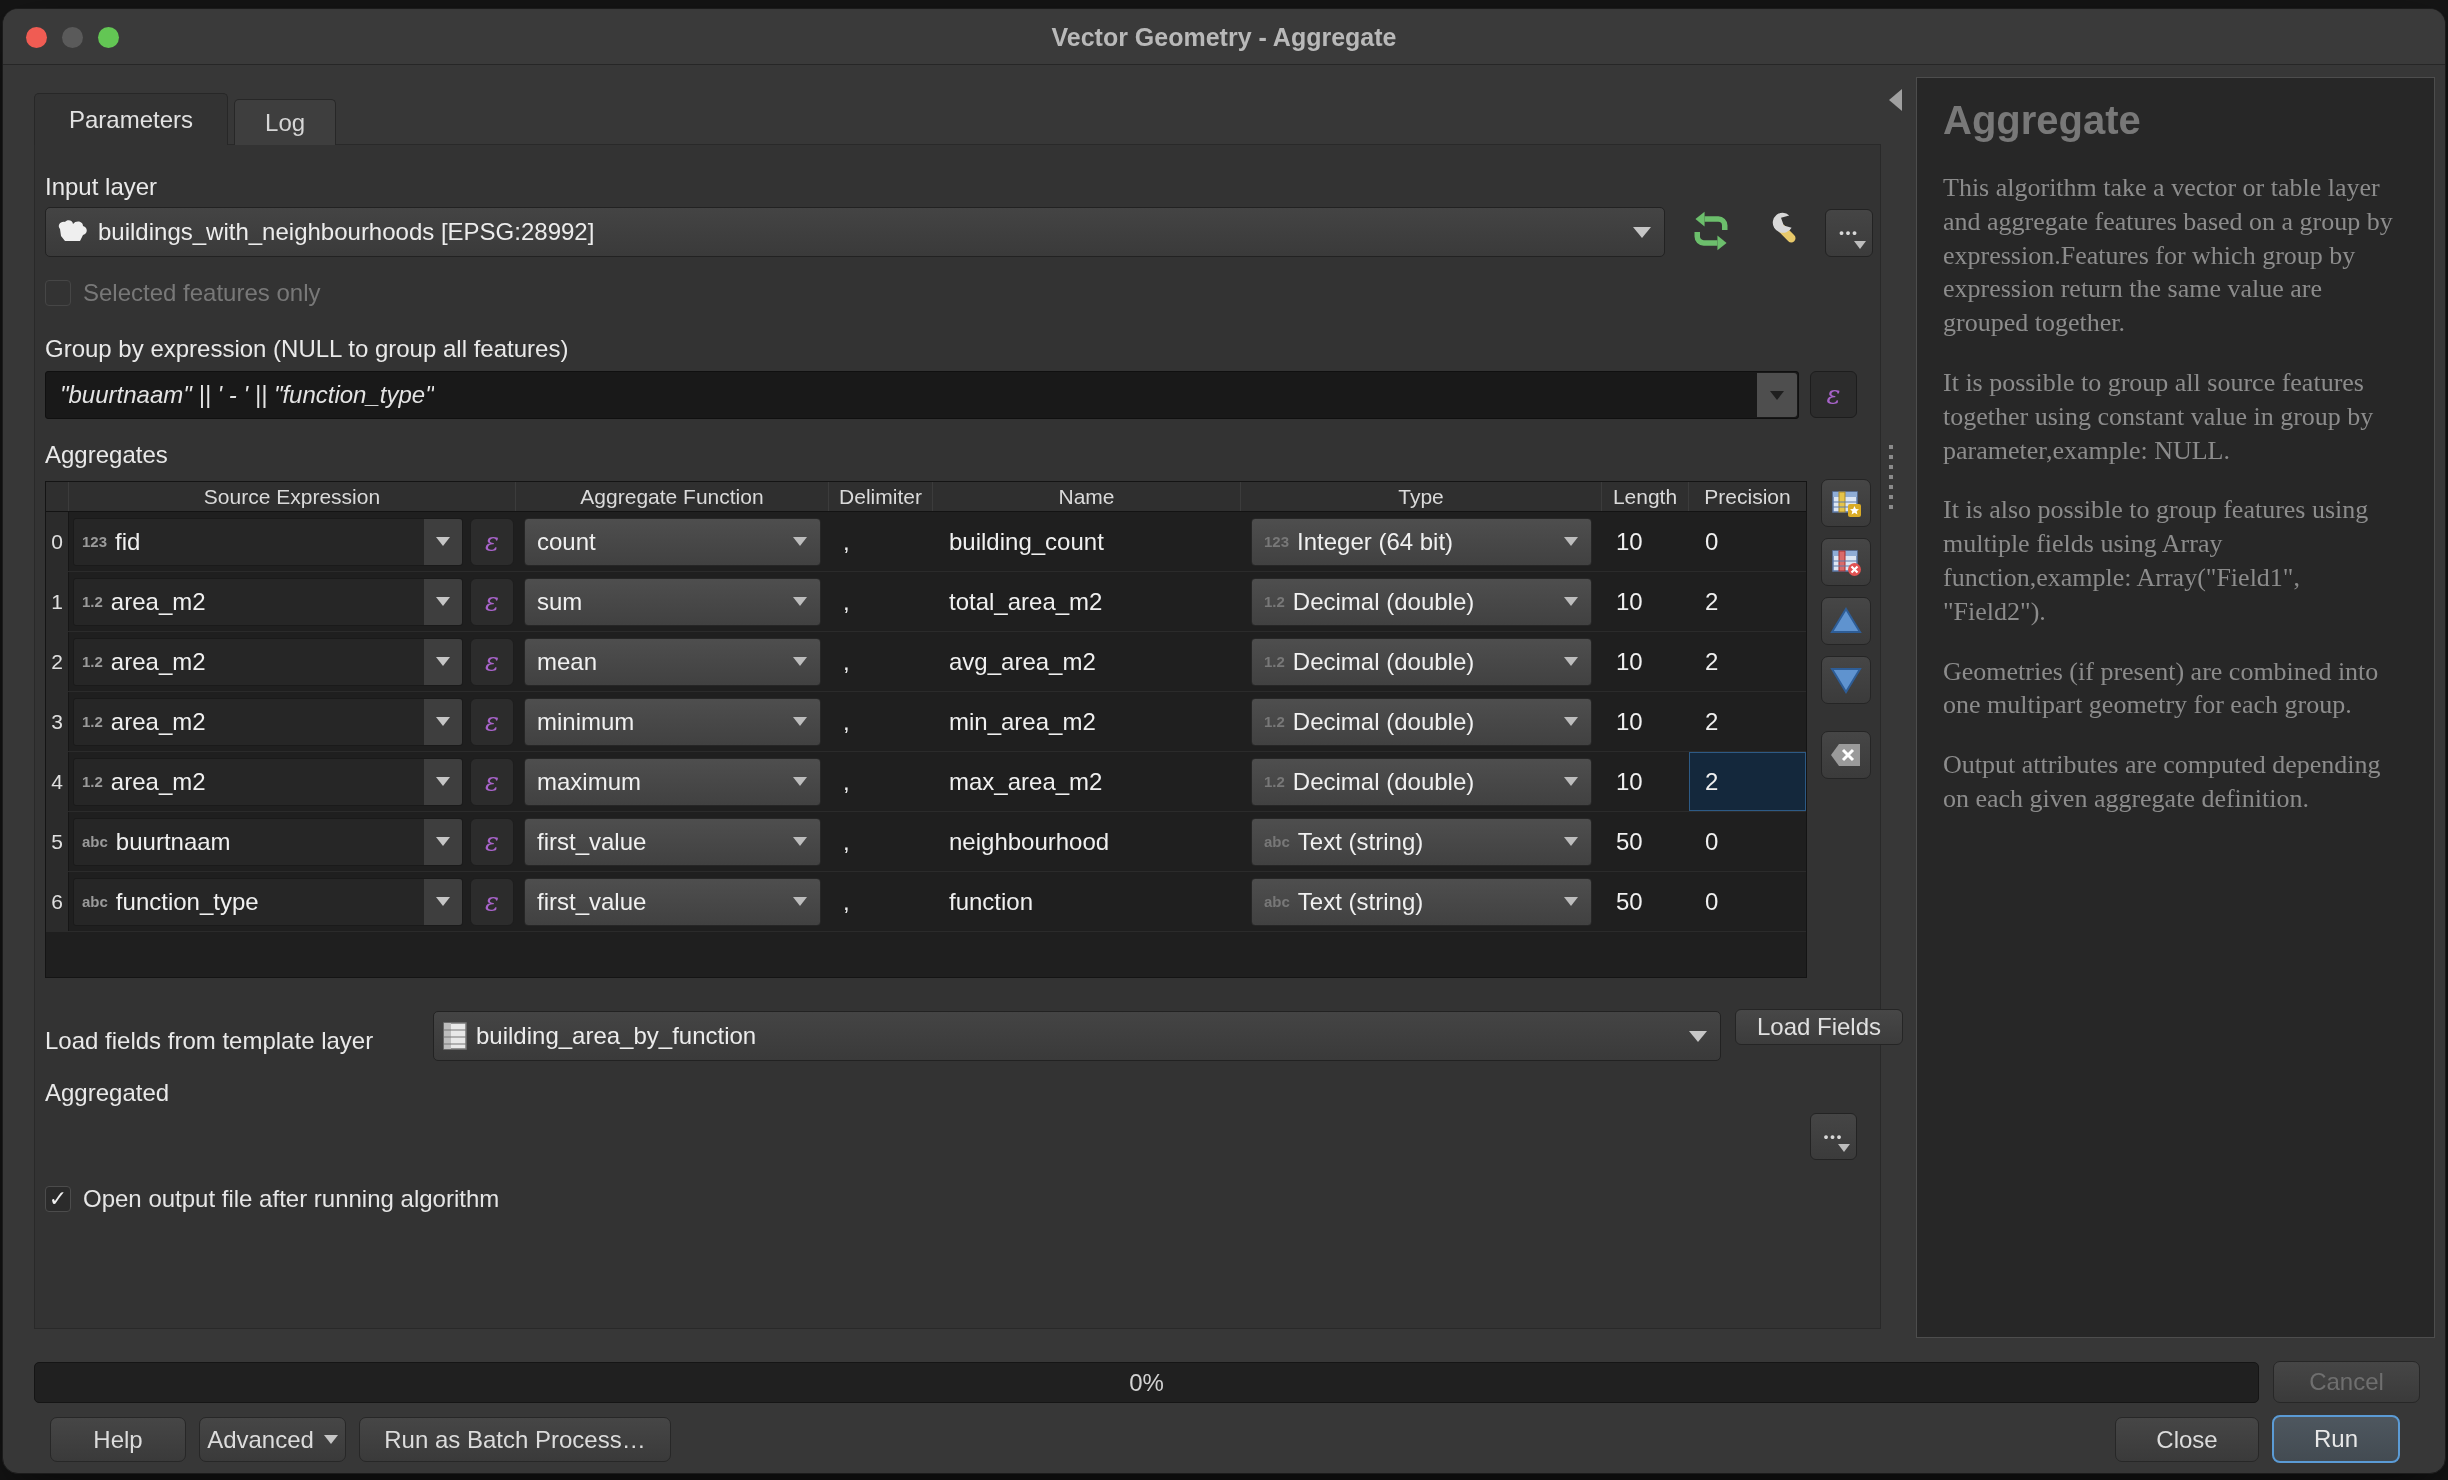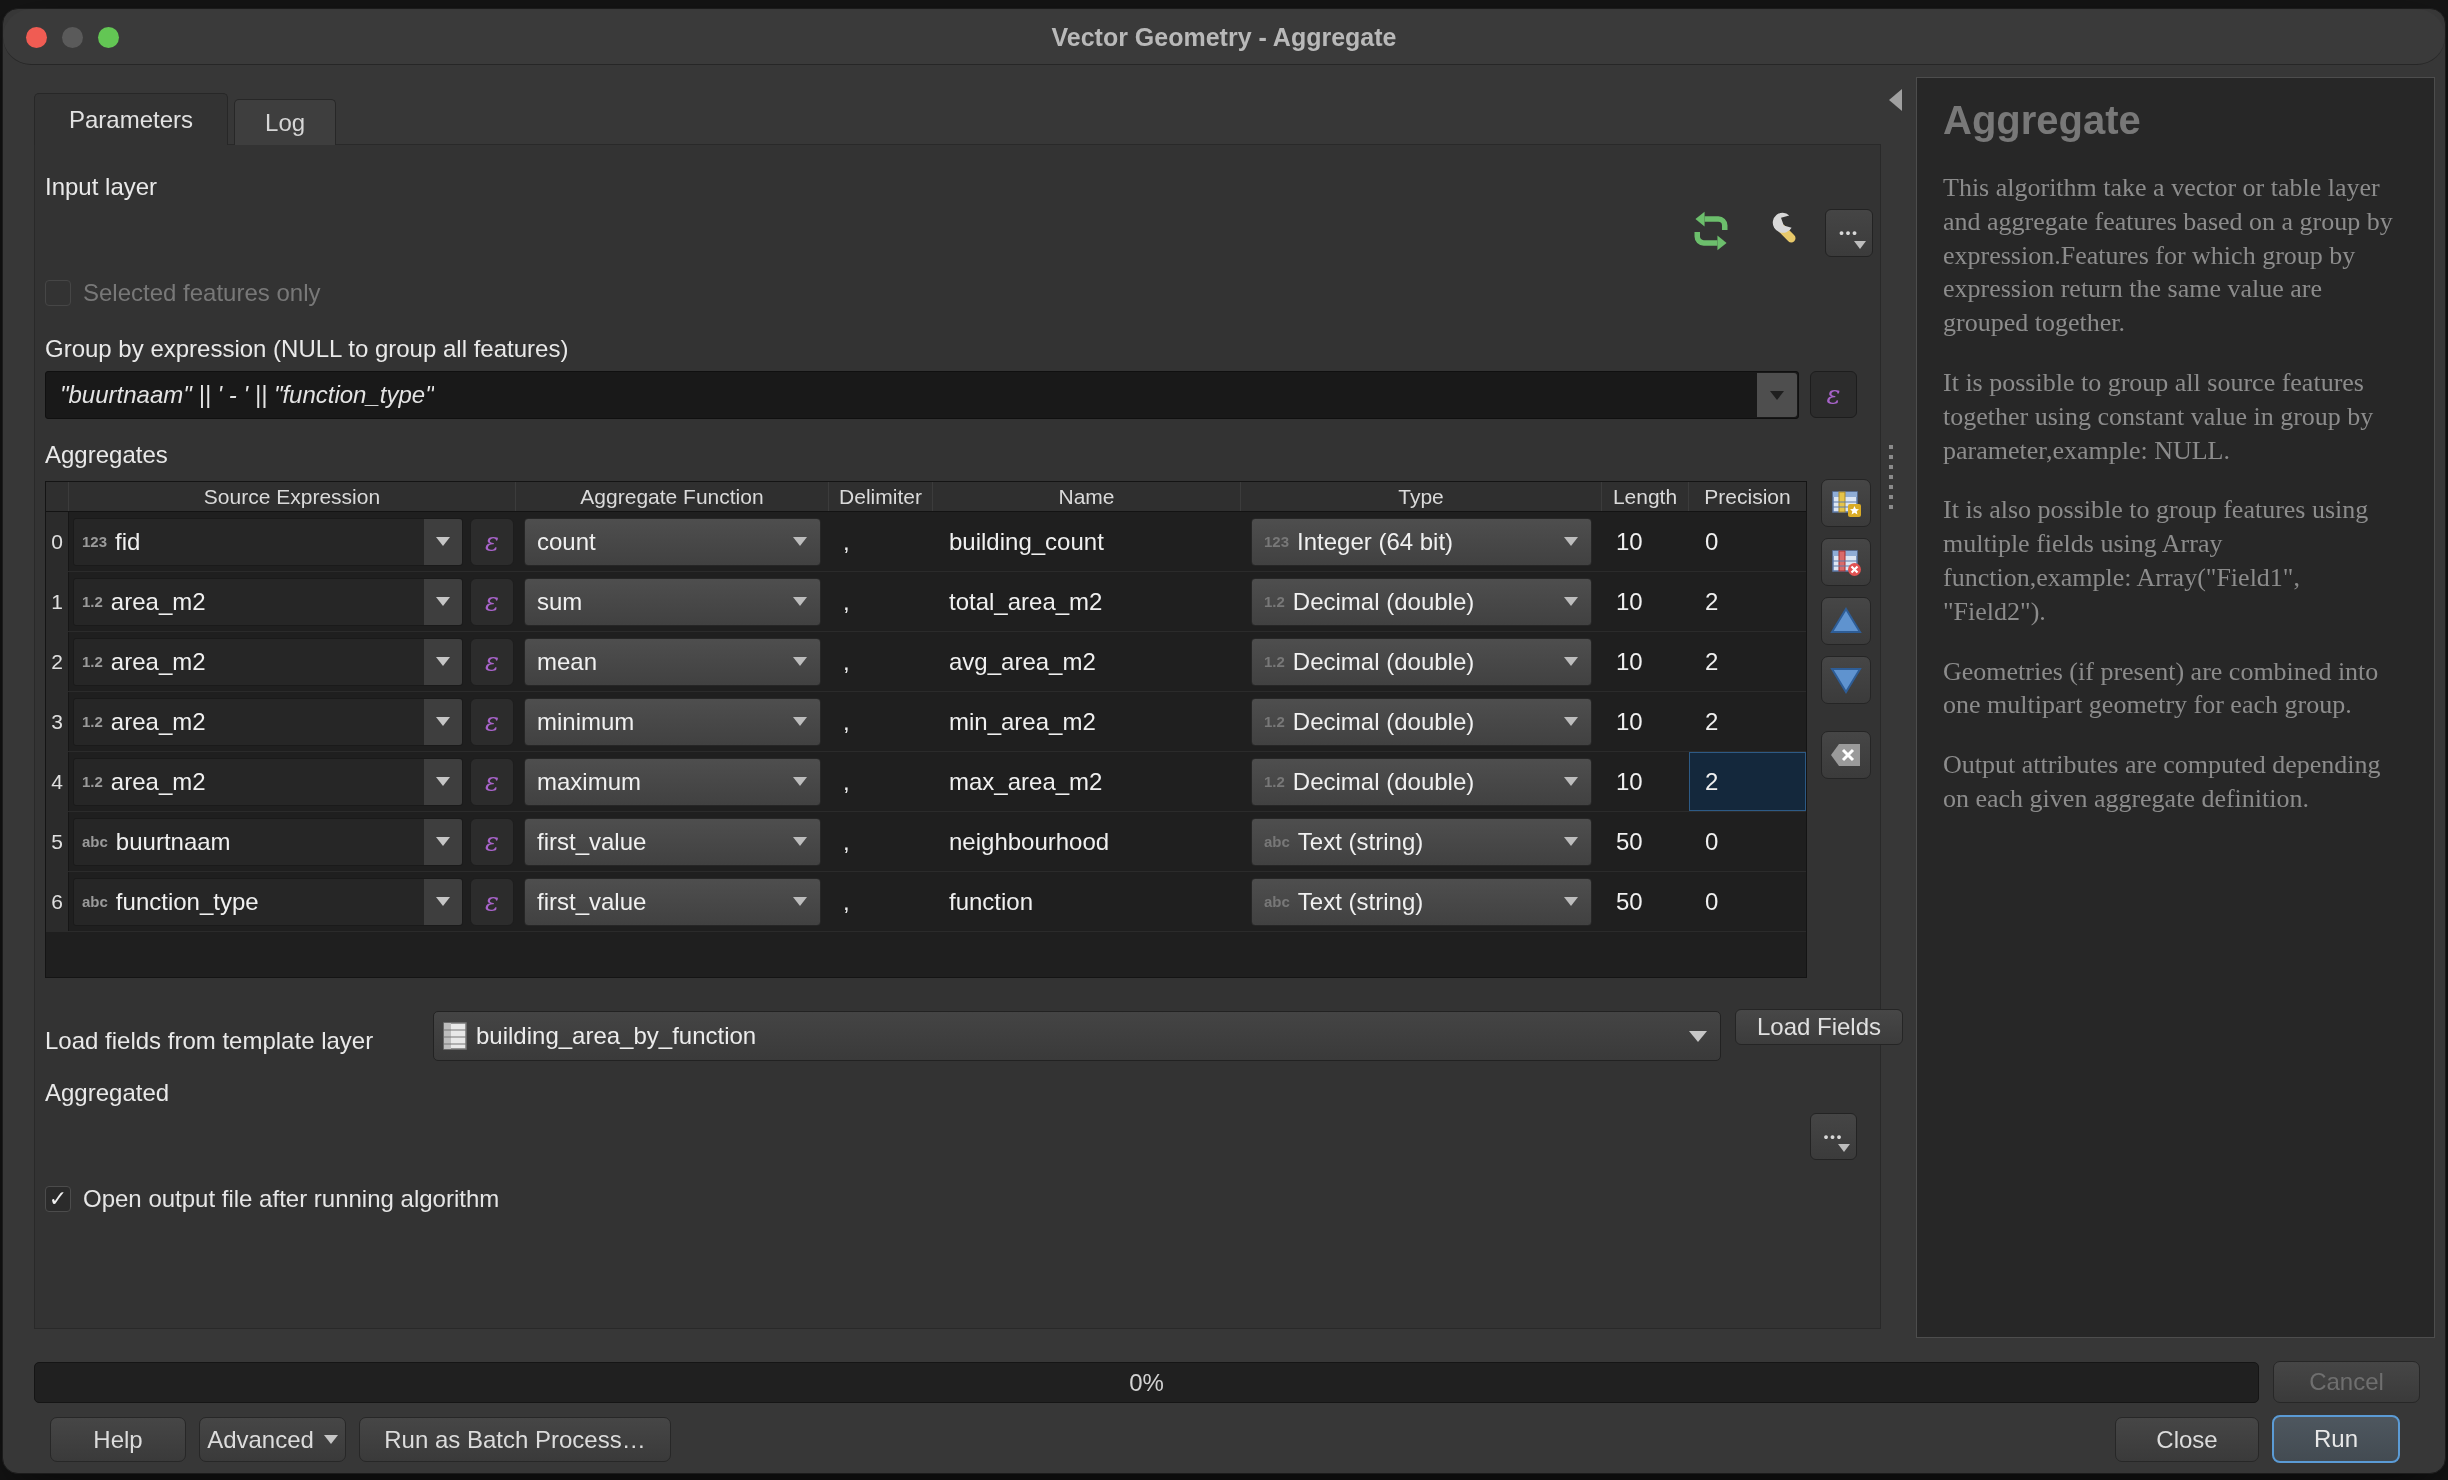--- a/index.html
+++ b/index.html
@@ -5,21 +5,21 @@
   * { margin:0; padding:0; box-sizing:border-box; }
   html,body { background:#101010; }
   body { font-family:"Liberation Sans", sans-serif; }
   .screen { position:relative; width:2448px; height:1480px; background:#161616; overflow:hidden; }
 
   .dialog { position:absolute; left:2px; top:8px; width:2444px; height:1466px;
             background:#373737; border:1px solid #1b1b1b; border-radius:16px;
             overflow:hidden; box-shadow:0 20px 60px rgba(0,0,0,.6); }
 
   
-  .titlebar { position:relative; height:56px; background:#3a3a3a; border-bottom:1px solid #262626;border-radius:28px; }
+  .titlebar { position:relative; height:56px; background:#3a3a3a; border-bottom:1px solid #262626; }
   .titlebar .title { position:absolute; left:0; right:0; top:0; height:56px; line-height:56px;
                      text-align:center; color:#b9b9b9; font-size:25px; font-weight:bold; }
   .light { position:absolute; top:18px; width:21px; height:21px; border-radius:50%; }
   .light.red { left:23px; background:#f05c53; }
   .light.gray { left:59px; background:#5a5a5a; }
   .light.green { left:95px; background:#63c654; }
 
   
   .tabbar { position:absolute; left:31px; top:84px; height:52px; display:flex; align-items:flex-end; z-index:3; }
   .tab { border:1px solid #272727; border-bottom:none; border-radius:5px 5px 0 0;
@@ -158,20 +158,29 @@
 
     <div class="tabbar">
       <div class="tab active">Parameters</div>
       <div class="tab inactive">Log</div>
     </div>
 
     <div class="frame">
 
       <div class="lbl row-inputlayer">Input layer</div>
 
+      <div class="combo inputcombo">
+        <svg width="34" height="26" viewBox="0 0 34 26">
+          <path d="M4 10 C1 7 4 2 9 3 C11 0 17 1 17 5 C20 1 27 2 27 7 C32 8 32 15 27 16 L24 22 L9 22 L5 17 Z" fill="#efefef"></path>
+        </svg>
+        <span class="ctext">buildings_with_neighbourhoods [EPSG:28992]</span>
+        <span class="arrowzone">
+            <i class="tri"></i>
+          </span>
+      </div>
 
       <div class="toolbtn" style="left:1652px; top:62px;">
         <svg width="46" height="44" viewBox="0 0 24 24">
           <path d="M8.5 5.5 H16 A3.5 3.5 0 0 1 19.5 9 V11.5" fill="none" stroke="#6cbf6c" stroke-width="3" stroke-linejoin="round"></path>
           <path d="M15.5 18.5 H8 A3.5 3.5 0 0 1 4.5 15 V12.5" fill="none" stroke="#6cbf6c" stroke-width="3" stroke-linejoin="round"></path>
           <polygon points="8.5,1.5 8.5,9.5 3.5,5.5" fill="#6cbf6c"></polygon>
           <polygon points="15.5,14.5 15.5,22.5 20.5,18.5" fill="#6cbf6c"></polygon>
         </svg>
       </div>
 

